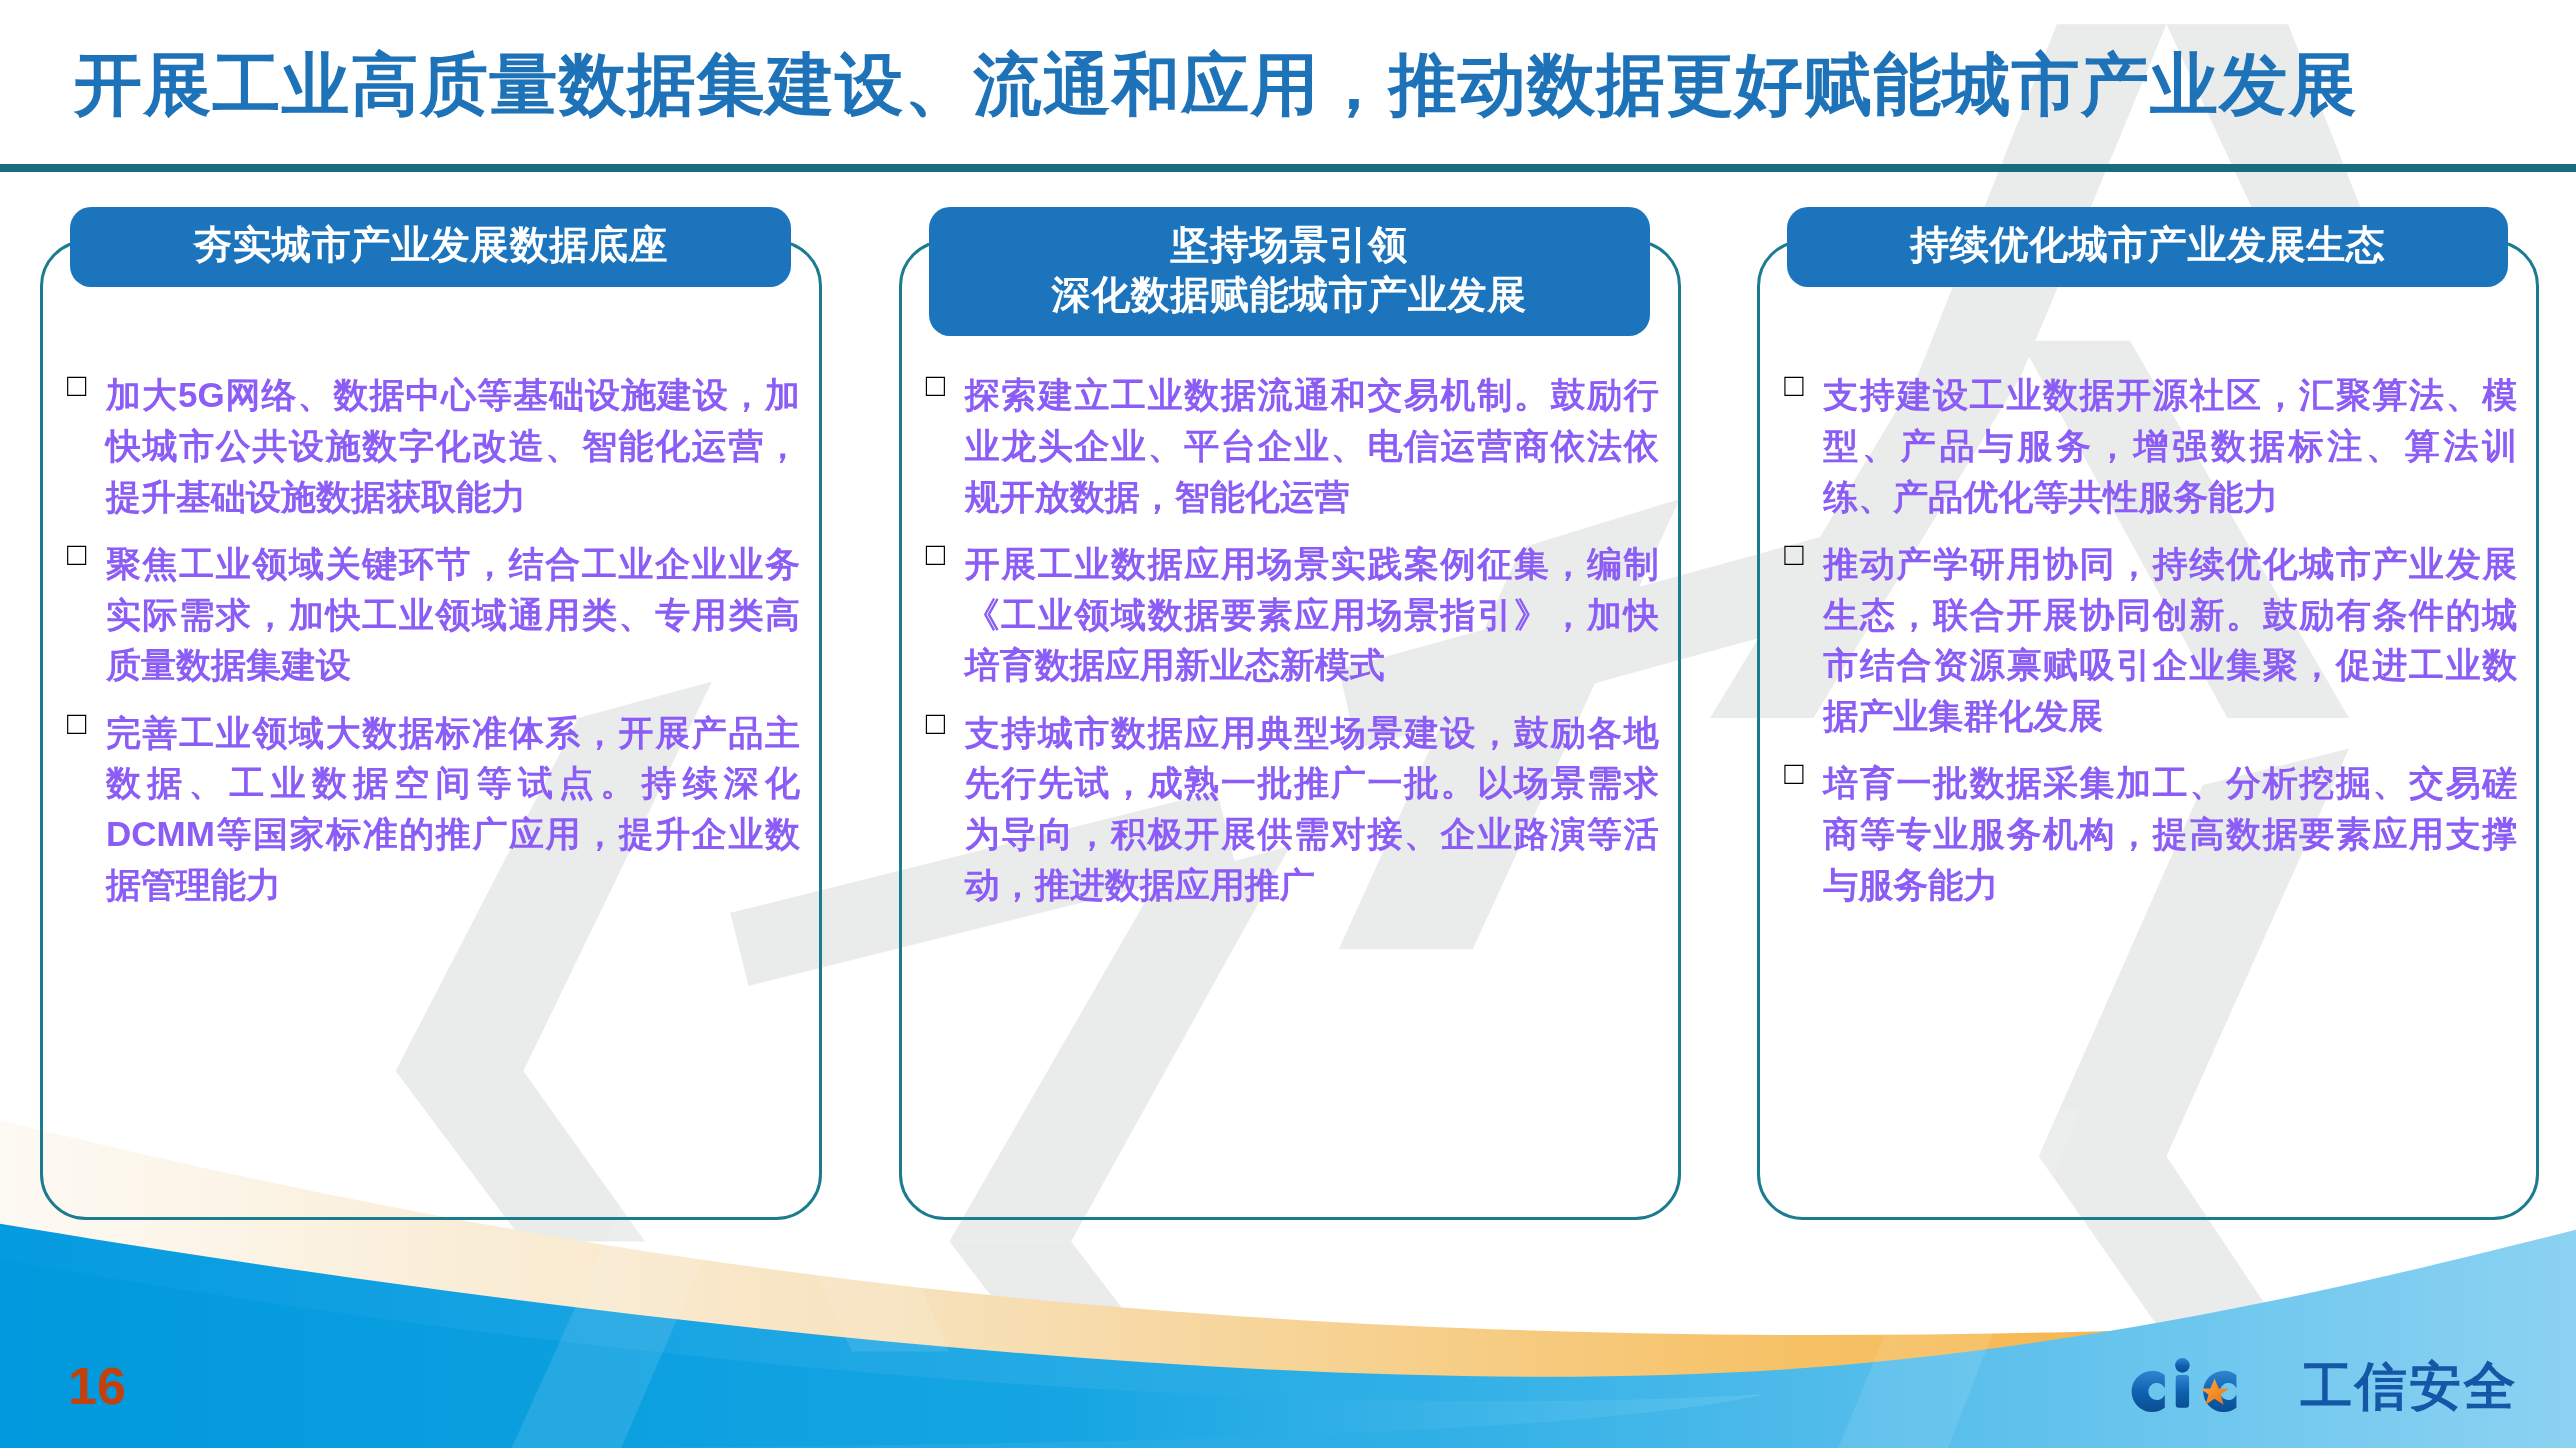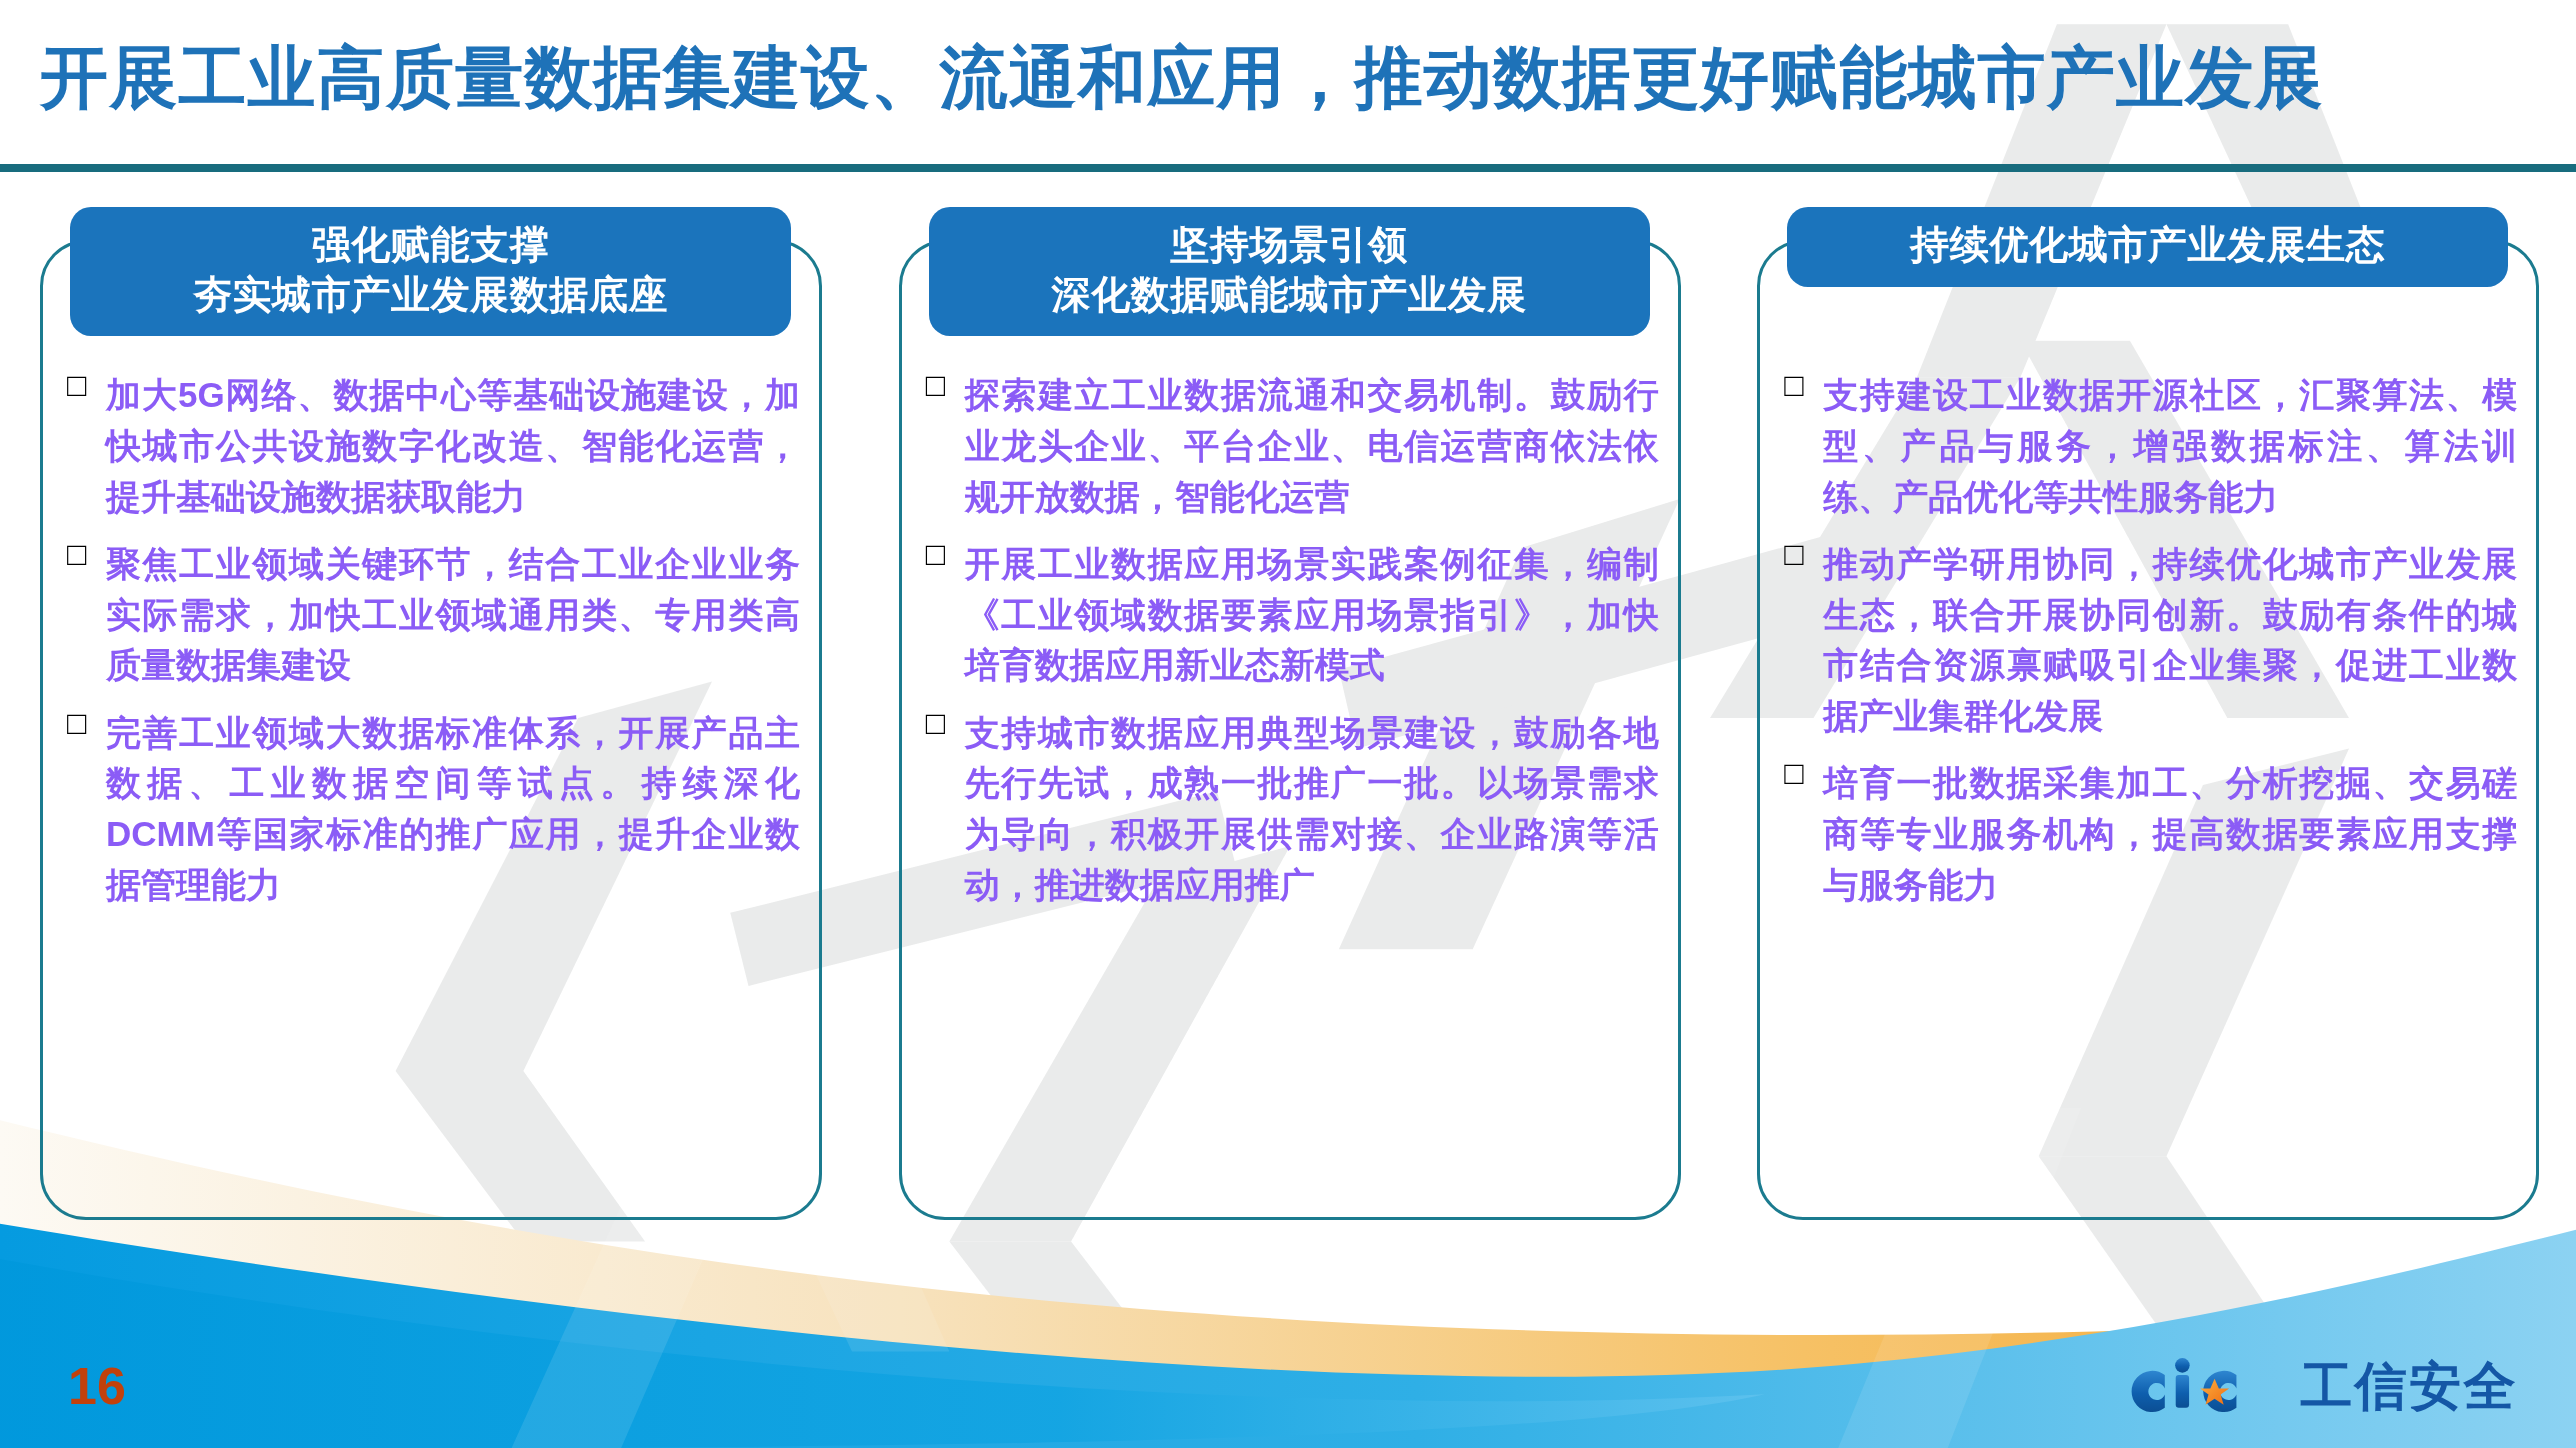--- a/index.html
+++ b/index.html
@@ -15,21 +15,21 @@
   
   #bg-layer { position:absolute; inset:0; z-index:0; }
   #bg-watermark { position:absolute; inset:0; z-index:1; pointer-events:none; }
   #bottom-wave { position:absolute; left:0; bottom:0; width:2576px; height:341px; z-index:2; }
 
   
   #title-block {
     position:absolute; left:0; top:37px; width:2576px; z-index:5;
   }
   #page-title {
-    margin:0; padding:0 0 0 40px;
+    margin:7px; padding:0 0 0 67px;
     font-size:68px; font-weight:700; letter-spacing:1.2px;
     color:#1E72B8; line-height:1.18;
     white-space:nowrap;
   }
   #title-rule {
     position:absolute; left:0; top:164px; width:2576px; height:8px;
     background:#186C7E; z-index:5;
   }
 
   
@@ -140,21 +140,20 @@
 <div id="title-block">
   <h1 id="page-title">开展工业高质量数据集建设、流通和应用，推动数据更好赋能城市产业发展</h1>
 </div>
 <div id="title-rule"></div>
 
 <div id="cards">
 
   <div class="card-wrap">
     <div class="card-frame"></div>
     <div class="card-badge">
-      <span class="badge-line">强化赋能支撑</span>
       <span class="badge-line">夯实城市产业发展数据底座</span>
     </div>
     <div class="card-body">
       <div class="bullet-row">
         <span class="bullet-mark">□</span>
         <span class="bullet-text">加大5G网络、数据中心等基础设施建设，加快城市公共设施数字化改造、智能化运营，提升基础设施数据获取能力</span>
       </div>
       <div class="bullet-row">
         <span class="bullet-mark">□</span>
         <span class="bullet-text">聚焦工业领域关键环节，结合工业企业业务实际需求，加快工业领域通用类、专用类高质量数据集建设</span>

